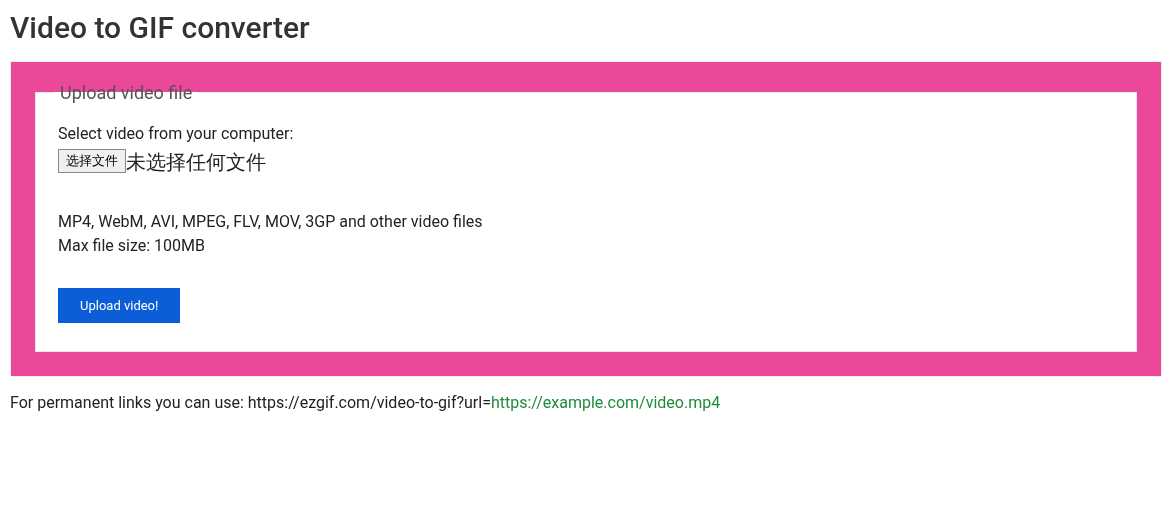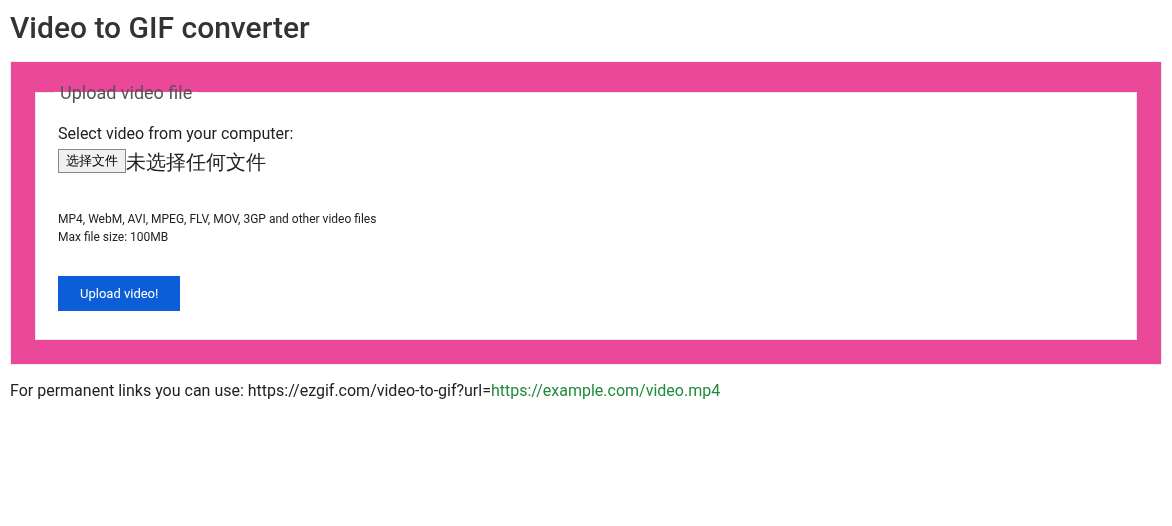--- a/index.html
+++ b/index.html
@@ -65,21 +65,21 @@
       color: #222;
     }
     .url-input {
       width: 340px;
       height: 30px;
       border: 1px solid #c9cdd2;
       padding: 4px 6px;
       font-size: 14px;
     }
     .hint {
-      font-size: 12px;
+      font-size: 16px;
       color: #222;
       line-height: 1.5;
     }
     .submit-btn {
       margin-top: 30px;
       background: #0b5ed7;
       color: #fff;
       border: none;
       font-size: 13px;
       padding: 10px 22px;

